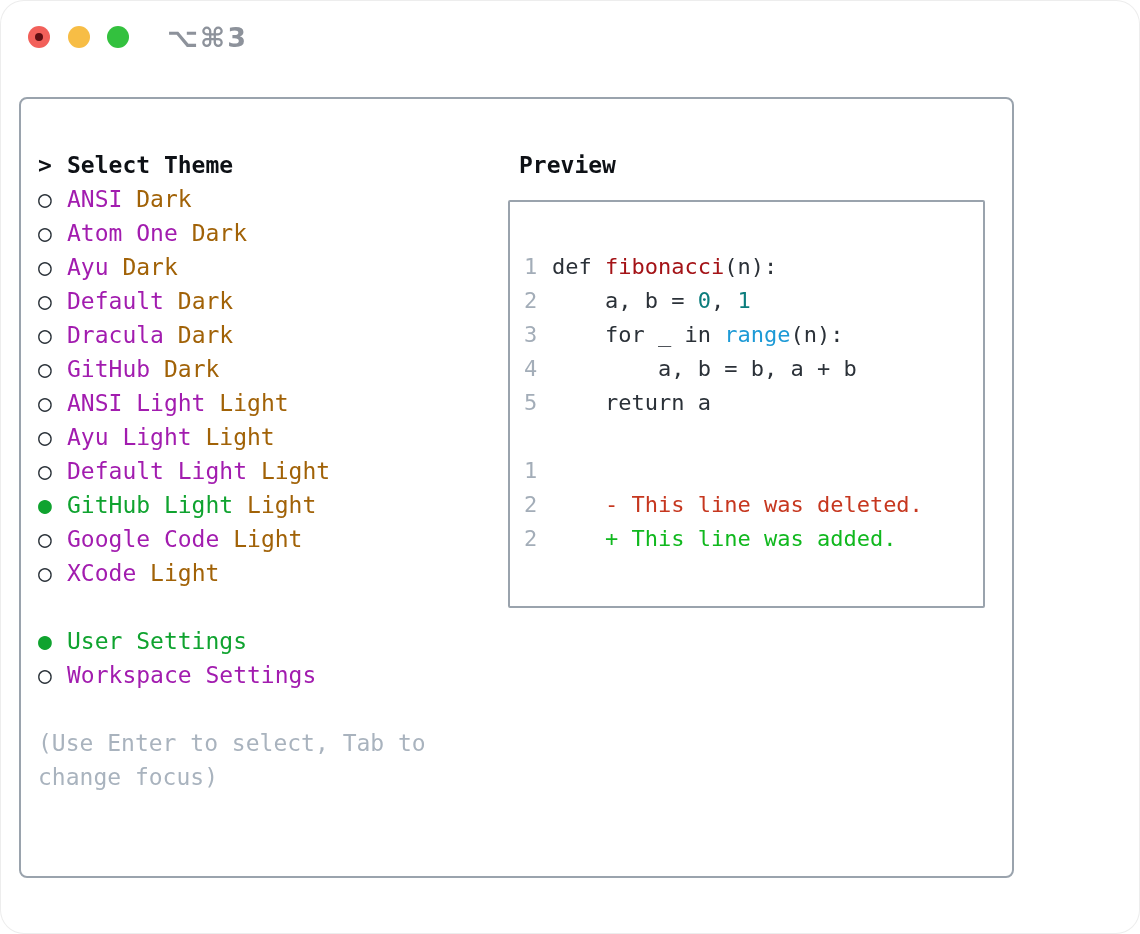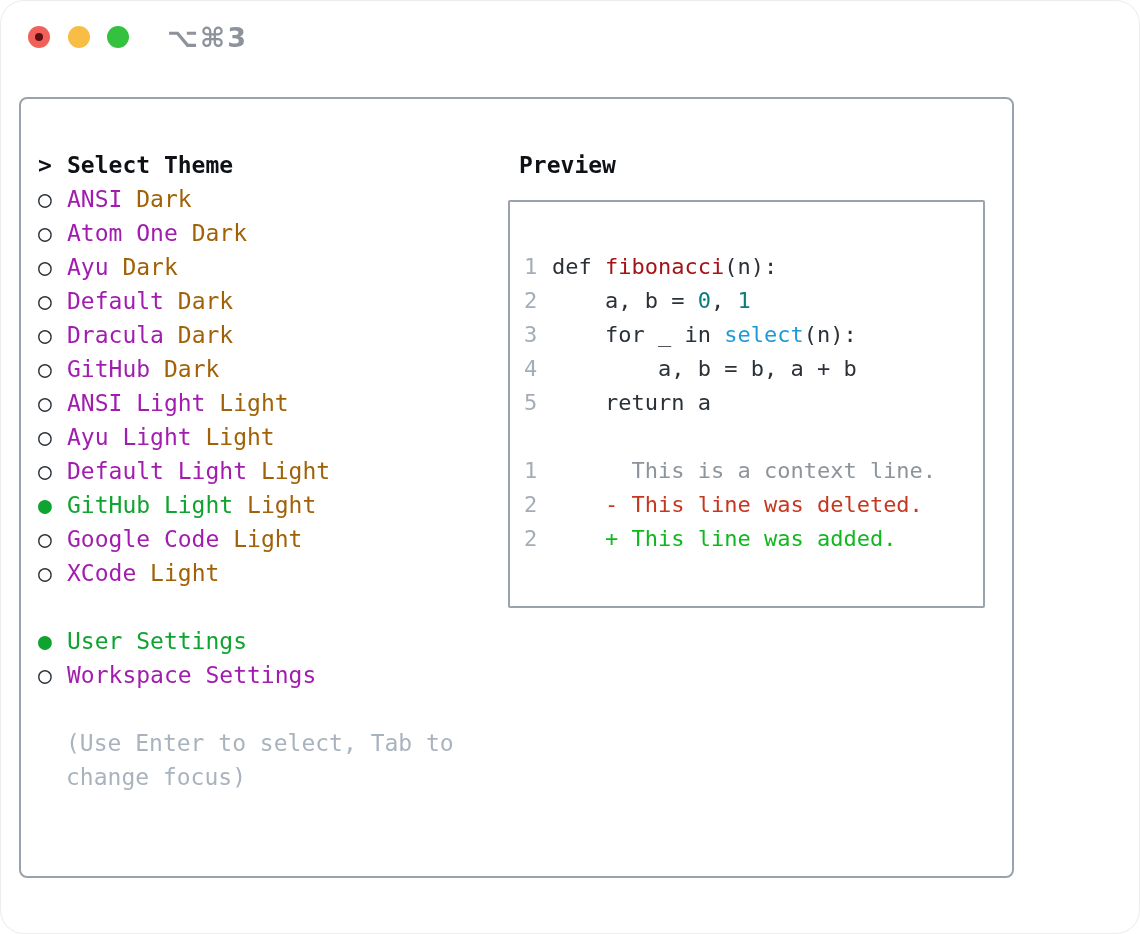--- a/index.html
+++ b/index.html
@@ -29,21 +29,21 @@
   .row { display:flex; height:34px; line-height:34px; font-size:23px; white-space:pre; }
   .pfx { display:inline-block; width:29px; color:#2f363d; }
   .pfx.hdr { color:#0e1116; font-weight:bold; }
   .pfx.sel { color:#0fa32f; }
   .txt span { white-space:pre; }
   .hdr  { color:#0e1116; font-weight:bold; }
   .nm   { color:#a21caf; }
   .tag  { color:#a16207; }
   .sel  { color:#0fa32f; }
   .spacer { height:34px; }
-  .hint { margin-top:0; width:420px; font-size:23px; line-height:34px; color:#a9b3be;margin-left:28px; }
+  .hint { margin-top:0; width:420px; font-size:23px; line-height:34px; color:#a9b3be; }
 
   
   .preview-title { position:absolute; left:498px; top:49px; height:34px; line-height:34px;
                    font-size:23px; font-weight:bold; color:#0e1116; }
   .preview-box { position:absolute; left:487px; top:101px; width:477px; height:408px;
                  border:2px solid #9aa3ad; border-radius:2px; background:#ffffff;
                  padding:48px 0 0 14px; overflow:hidden; }
   .cl { display:flex; height:34px; line-height:34px; font-size:22px; white-space:pre; }
   .ln { display:inline-block; width:28px; color:#a3adb8; }
   .tok-plain   { color:#2b3138; }
@@ -91,24 +91,24 @@
         </div>
       <div class="spacer"></div>
       <div class="hint">(Use Enter to select, Tab to change focus)</div>
     </div>
 
     <div class="preview-title">Preview</div>
     <div class="preview-box">
       <div id="code-lines">
           <div class="cl"><span class="ln">1</span><span class="tok-plain">def </span><span class="tok-function">fibonacci</span><span class="tok-plain">(n):</span></div>
           <div class="cl"><span class="ln">2</span><span class="tok-plain">    a, b = </span><span class="tok-number">0</span><span class="tok-plain">, </span><span class="tok-number">1</span></div>
-          <div class="cl"><span class="ln">3</span><span class="tok-plain">    for _ in </span><span class="tok-builtin">select</span><span class="tok-plain">(n):</span></div>
+          <div class="cl"><span class="ln">3</span><span class="tok-plain">    for _ in </span><span class="tok-builtin">range</span><span class="tok-plain">(n):</span></div>
           <div class="cl"><span class="ln">4</span><span class="tok-plain">        a, b = b, a + b</span></div>
           <div class="cl"><span class="ln">5</span><span class="tok-plain">    return a</span></div>
           <div class="cl"><span class="ln"></span></div>
-          <div class="cl"><span class="ln">1</span><span class="tok-context">      This is a context line.</span></div>
+          <div class="cl"><span class="ln">1</span></div>
           <div class="cl"><span class="ln">2</span><span class="tok-deleted">    - This line was deleted.</span></div>
           <div class="cl"><span class="ln">2</span><span class="tok-added">    + This line was added.</span></div>
         </div>
     </div>
 
   </div>
 </div>
 
 </body></html>

